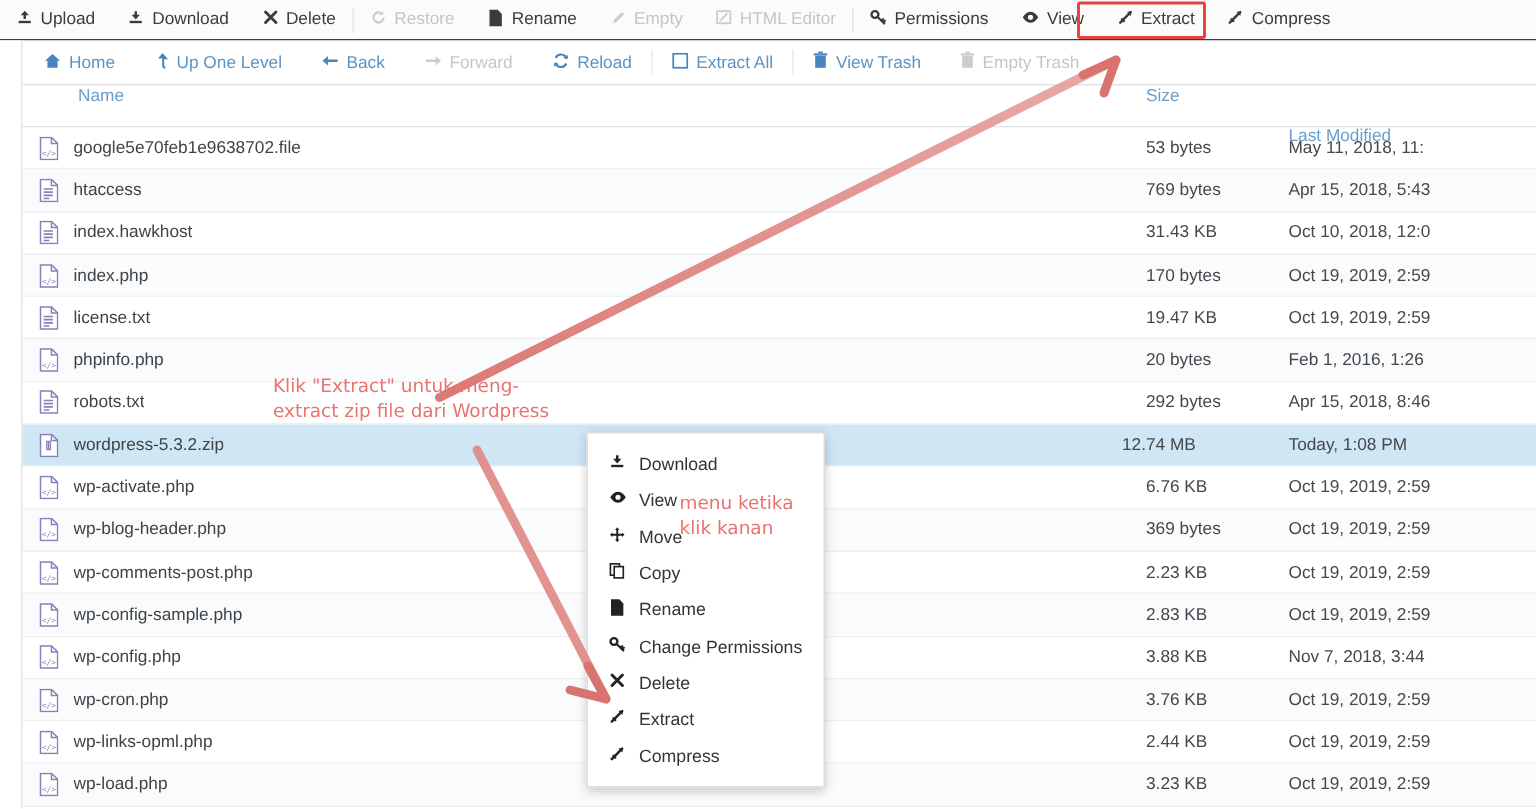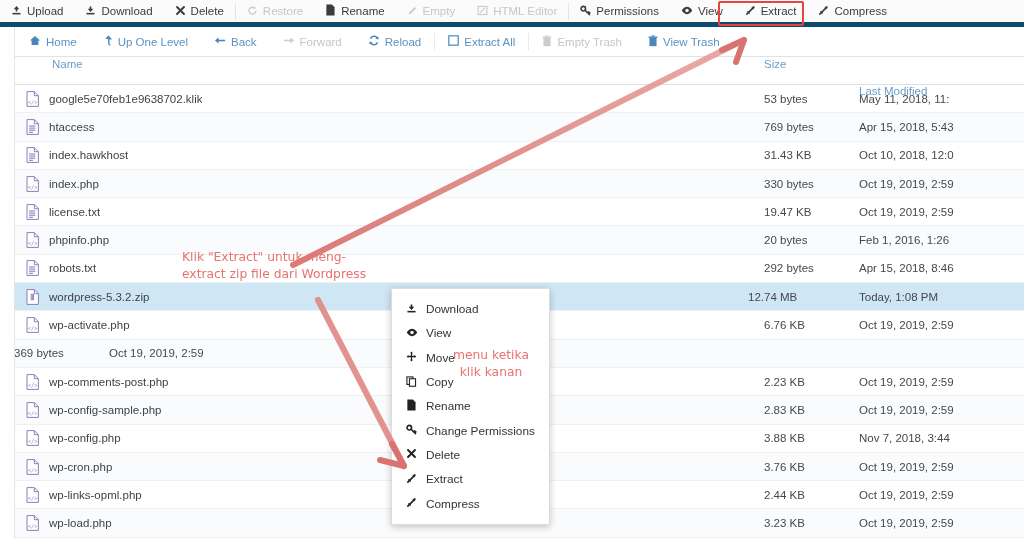--- a/index.html
+++ b/index.html
@@ -6,21 +6,21 @@
   body{
     width:1024px;height:539px;overflow:hidden;background:#ffffff;
     font-family:"Liberation Sans","DejaVu Sans",sans-serif;
     -webkit-font-smoothing:antialiased;
   }
   .app{position:relative;width:1024px;height:539px;background:#fff;}
 
   
   .toolbar{
     display:flex;align-items:center;height:27px;background:#fbfbfb;
-    border-bottom:5px solid #0c4a6e;box-sizing:border-box;
+    border-bottom:1px solid #0c4a6e;box-sizing:border-box;
   }
   .toolbar.secondary{height:30px;background:#ffffff;border-bottom:1px solid #dfe3e6;}
   .tb-btn{
     display:flex;align-items:center;gap:5px;height:100%;
     padding:0 11px;font-size:11.5px;color:#3b3b3b;white-space:nowrap;
     box-sizing:border-box;
   }
   .tb-btn .glyph{font-size:11px;line-height:1;display:inline-block;}
   .tb-btn.disabled{color:#c3c6c8;}
   .tb-btn.disabled .glyph{color:#c9cdd0;}
@@ -83,21 +83,21 @@
     padding:0 10px 0 13px;font-size:11.8px;color:#333;box-sizing:border-box;
   }
   .ctxitem .glyph{width:13px;text-align:center;font-size:11.5px;color:#222;}
 
   
   .anno{
     position:absolute;color:#e8736f;font-size:12.3px;line-height:17px;
     font-family:"DejaVu Sans",sans-serif;z-index:30;white-space:nowrap;
   }
   #anno-extract{left:182px;top:249px;text-align:left;}
-  #anno-menu{left:453px;top:327px;text-align:center;margin-top:20px;}
+  #anno-menu{left:453px;top:327px;}
   .arrow-layer{position:absolute;left:0;top:0;width:1024px;height:539px;z-index:25;pointer-events:none;}
 </style>
 </head>
 <body>
 
 <div class="app">
 
   <div class="toolbar primary" id="toolbar-main">
       <div class="tb-btn">
         <span class="glyph"><svg width="11" height="11" viewBox="0 0 12 12">
@@ -218,35 +218,35 @@
         <span>Reload</span>
       </div>
       <div class="tb-sep"></div>
       <div class="tb-btn">
         <span class="glyph"><svg width="11" height="11" viewBox="0 0 12 12">
             <rect x=".9" y=".9" width="10.2" height="10.2" fill="none" stroke="currentColor" stroke-width="1.3"></rect>
           </svg></span>
         <span>Extract All</span>
       </div>
       <div class="tb-sep"></div>
+      <div class="tb-btn">
+        <span class="glyph"><svg width="10" height="12" viewBox="0 0 11 13">
+            <rect x="1.6" y="3.2" width="7.8" height="9" fill="currentColor"></rect>
+            <rect x=".6" y="1.6" width="9.8" height="1.5" fill="currentColor"></rect>
+            <rect x="3.8" y=".3" width="3.4" height="1.3" fill="currentColor"></rect>
+          </svg></span>
+        <span>View Trash</span>
+      </div>
       <div class="tb-btn disabled">
         <span class="glyph"><svg width="10" height="12" viewBox="0 0 11 13">
             <rect x="1.6" y="3.2" width="7.8" height="9" fill="currentColor"></rect>
             <rect x=".6" y="1.6" width="9.8" height="1.5" fill="currentColor"></rect>
             <rect x="3.8" y=".3" width="3.4" height="1.3" fill="currentColor"></rect>
           </svg></span>
         <span>Empty Trash</span>
-      </div>
-      <div class="tb-btn">
-        <span class="glyph"><svg width="10" height="12" viewBox="0 0 11 13">
-            <rect x="1.6" y="3.2" width="7.8" height="9" fill="currentColor"></rect>
-            <rect x=".6" y="1.6" width="9.8" height="1.5" fill="currentColor"></rect>
-            <rect x="3.8" y=".3" width="3.4" height="1.3" fill="currentColor"></rect>
-          </svg></span>
-        <span>View Trash</span>
       </div>
     </div>
 
   <div class="left-rail below"></div>
 
   <div class="filearea">
     <div class="fhead">
       <div class="c-name">Name</div>
       <div class="c-size">Size</div>
       <div class="c-mod">Last Modified</div>
@@ -254,21 +254,21 @@
     <div id="file-rows">
         <div class="frow">
           <div class="c-name">
             <span class="ficon">
               <svg width="13" height="16" viewBox="0 0 13 16">
                 <path d="M1 .6h7.4L12.4 4.6V15.4H1z" fill="#fff" stroke="#8a7fb8" stroke-width="1"></path>
                 <path d="M8.3 .8v3.9h3.9" fill="none" stroke="#8a7fb8" stroke-width="1"></path>
                 <text x="6.6" y="13" font-size="5.3" text-anchor="middle" fill="#8a7fb8" font-family="DejaVu Sans Mono, monospace">&lt;/&gt;</text>
               </svg>
             </span>
-            <span class="fname">google5e70feb1e9638702.klik</span>
+            <span class="fname">google5e70feb1e9638702.file</span>
           </div>
           <div class="c-size">53 bytes</div>
           <div class="c-mod">May 11, 2018, 11:</div>
         </div>
         <div class="frow alt">
           <div class="c-name">
             <span class="ficon">
               <svg width="13" height="16" viewBox="0 0 13 16">
                 <path d="M1 .6h7.4L12.4 4.6V15.4H1z" fill="#fff" stroke="#8a7fb8" stroke-width="1"></path>
                 <path d="M8.3 .8v3.9h3.9" fill="none" stroke="#8a7fb8" stroke-width="1"></path>
@@ -308,21 +308,21 @@
           <div class="c-name">
             <span class="ficon">
               <svg width="13" height="16" viewBox="0 0 13 16">
                 <path d="M1 .6h7.4L12.4 4.6V15.4H1z" fill="#fff" stroke="#8a7fb8" stroke-width="1"></path>
                 <path d="M8.3 .8v3.9h3.9" fill="none" stroke="#8a7fb8" stroke-width="1"></path>
                 <text x="6.6" y="13" font-size="5.3" text-anchor="middle" fill="#8a7fb8" font-family="DejaVu Sans Mono, monospace">&lt;/&gt;</text>
               </svg>
             </span>
             <span class="fname">index.php</span>
           </div>
-          <div class="c-size">330 bytes</div>
+          <div class="c-size">170 bytes</div>
           <div class="c-mod">Oct 19, 2019, 2:59</div>
         </div>
         <div class="frow">
           <div class="c-name">
             <span class="ficon">
               <svg width="13" height="16" viewBox="0 0 13 16">
                 <path d="M1 .6h7.4L12.4 4.6V15.4H1z" fill="#fff" stroke="#8a7fb8" stroke-width="1"></path>
                 <path d="M8.3 .8v3.9h3.9" fill="none" stroke="#8a7fb8" stroke-width="1"></path>
                 <g stroke="#8a7fb8" stroke-width="1.1">
                   <path d="M3.1 7h6.2"></path>
@@ -393,20 +393,30 @@
                 <path d="M8.3 .8v3.9h3.9" fill="none" stroke="#8a7fb8" stroke-width="1"></path>
                 <text x="6.6" y="13" font-size="5.3" text-anchor="middle" fill="#8a7fb8" font-family="DejaVu Sans Mono, monospace">&lt;/&gt;</text>
               </svg>
             </span>
             <span class="fname">wp-activate.php</span>
           </div>
           <div class="c-size">6.76 KB</div>
           <div class="c-mod">Oct 19, 2019, 2:59</div>
         </div>
         <div class="frow alt">
+          <div class="c-name">
+            <span class="ficon">
+              <svg width="13" height="16" viewBox="0 0 13 16">
+                <path d="M1 .6h7.4L12.4 4.6V15.4H1z" fill="#fff" stroke="#8a7fb8" stroke-width="1"></path>
+                <path d="M8.3 .8v3.9h3.9" fill="none" stroke="#8a7fb8" stroke-width="1"></path>
+                <text x="6.6" y="13" font-size="5.3" text-anchor="middle" fill="#8a7fb8" font-family="DejaVu Sans Mono, monospace">&lt;/&gt;</text>
+              </svg>
+            </span>
+            <span class="fname">wp-blog-header.php</span>
+          </div>
           <div class="c-size">369 bytes</div>
           <div class="c-mod">Oct 19, 2019, 2:59</div>
         </div>
         <div class="frow">
           <div class="c-name">
             <span class="ficon">
               <svg width="13" height="16" viewBox="0 0 13 16">
                 <path d="M1 .6h7.4L12.4 4.6V15.4H1z" fill="#fff" stroke="#8a7fb8" stroke-width="1"></path>
                 <path d="M8.3 .8v3.9h3.9" fill="none" stroke="#8a7fb8" stroke-width="1"></path>
                 <text x="6.6" y="13" font-size="5.3" text-anchor="middle" fill="#8a7fb8" font-family="DejaVu Sans Mono, monospace">&lt;/&gt;</text>

